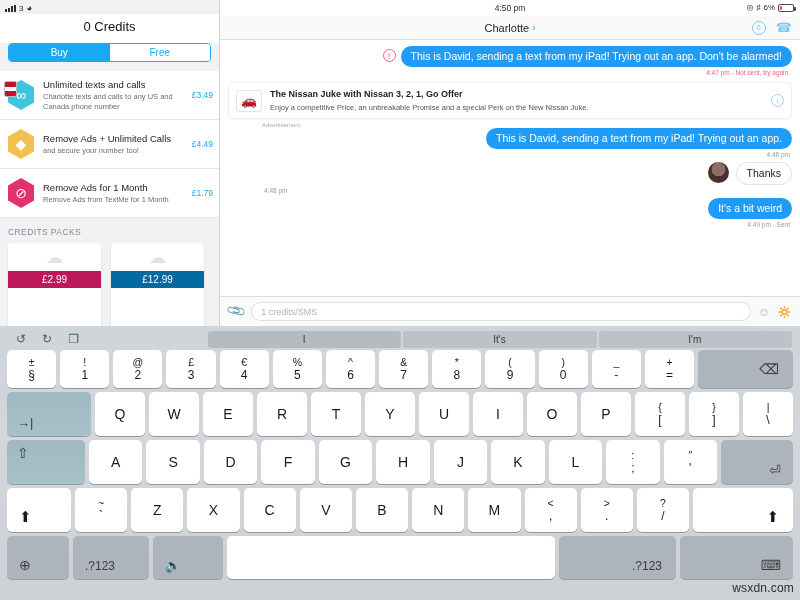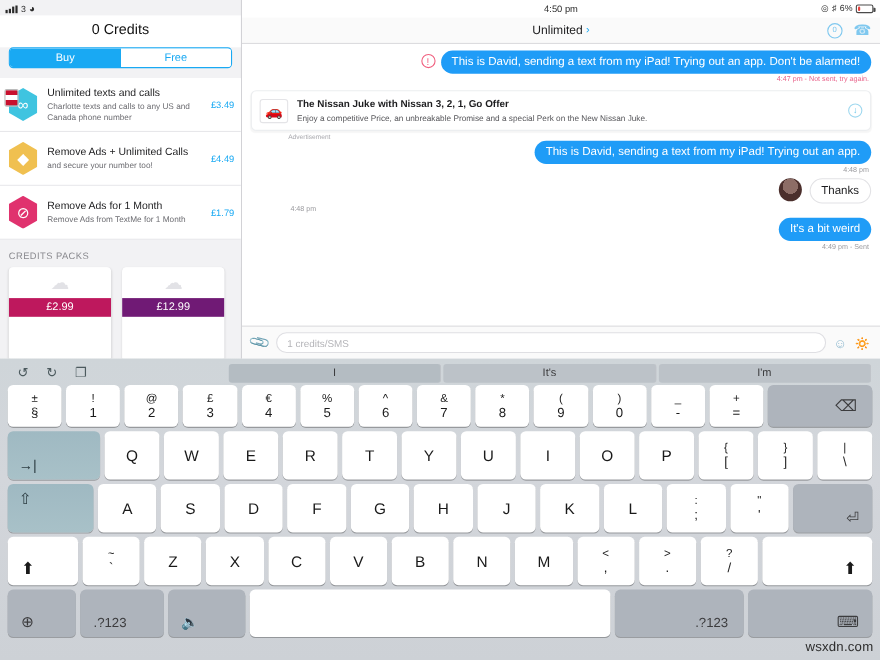--- a/index.html
+++ b/index.html
@@ -50,21 +50,21 @@
   .iap-price { font-size:8.5px; color:#19a9f3; flex:0 0 auto; }
 
   .packs-header { font-size:8.5px; color:#8a8a8f; letter-spacing:0.4px; padding:9px 8px 6px 8px; background:#f2f2f4; }
   .packs-row { display:flex; gap:10px; padding:0 8px; }
   .pack { width:93px; border-radius:4px; overflow:hidden; background:#fff; box-shadow:0 1px 2px rgba(0,0,0,.12); }
   .pack-cloud { height:28px; display:flex; align-items:center; justify-content:center; background:#fff; }
   .cloud-ic { font-size:17px; color:#e2e2e6; line-height:1; }
   .pack-price { text-align:center; font-size:10px; color:#fff; padding:3px 0; }
   .pack-amount { text-align:center; font-size:26px; font-weight:700; color:#fff; padding:2px 0 10px 0; line-height:26px;margin-top:41px;}
   .p-green .pack-price{background:#be185d} .p-green .pack-amount{background:#49d94c}
-  .p-teal  .pack-price{background:#701a75} .p-teal  .pack-amount{background:#4c1d95}
+  .p-teal  .pack-price{background:#0369a1} .p-teal  .pack-amount{background:#4c1d95}
 
   
   .chat-panel { flex:1; height:326px; background:#fff; display:flex; flex-direction:column; position:relative;}
   .status-bar-right { height:16px; display:flex; align-items:center; justify-content:center; position:relative; font-size:8.5px; color:#2b2b2b;}
   .sb-right-icons { position:absolute; right:6px; top:3px; display:flex; align-items:center; gap:3px; font-size:8px; color:#2b2b2b;}
   .batt { width:16px; height:8px; border:1px solid #4a4a4a; border-radius:2px; position:relative; display:inline-block;}
   .batt::after{content:""; position:absolute; right:-3px; top:2px; width:2px; height:4px; background:#4a4a4a; border-radius:0 1px 1px 0;}
   .batt i{position:absolute; left:1px; top:1px; bottom:1px; width:12%; background:#e8413c; border-radius:1px; display:block;}
 
   .nav-bar { height:24px; display:flex; align-items:center; justify-content:center; position:relative; border-bottom:1px solid #dcdcdf; background:#fafafa;}
@@ -220,21 +220,21 @@
           <span>◎</span>
           <span>♯</span>
           <span>6%</span>
           <span class="batt">
               <i></i>
             </span>
         </span>
       </div>
 
       <div class="nav-bar">
-        <span class="nav-title">Unlimited</span>
+        <span class="nav-title">Charlotte</span>
         <span class="nav-chev">›</span>
         <span class="nav-right">
           <span class="circ-ic">0</span>
           <span class="phone-ic">☎</span>
         </span>
       </div>
 
       <div class="thread">
 
         <div class="msg-row out">

